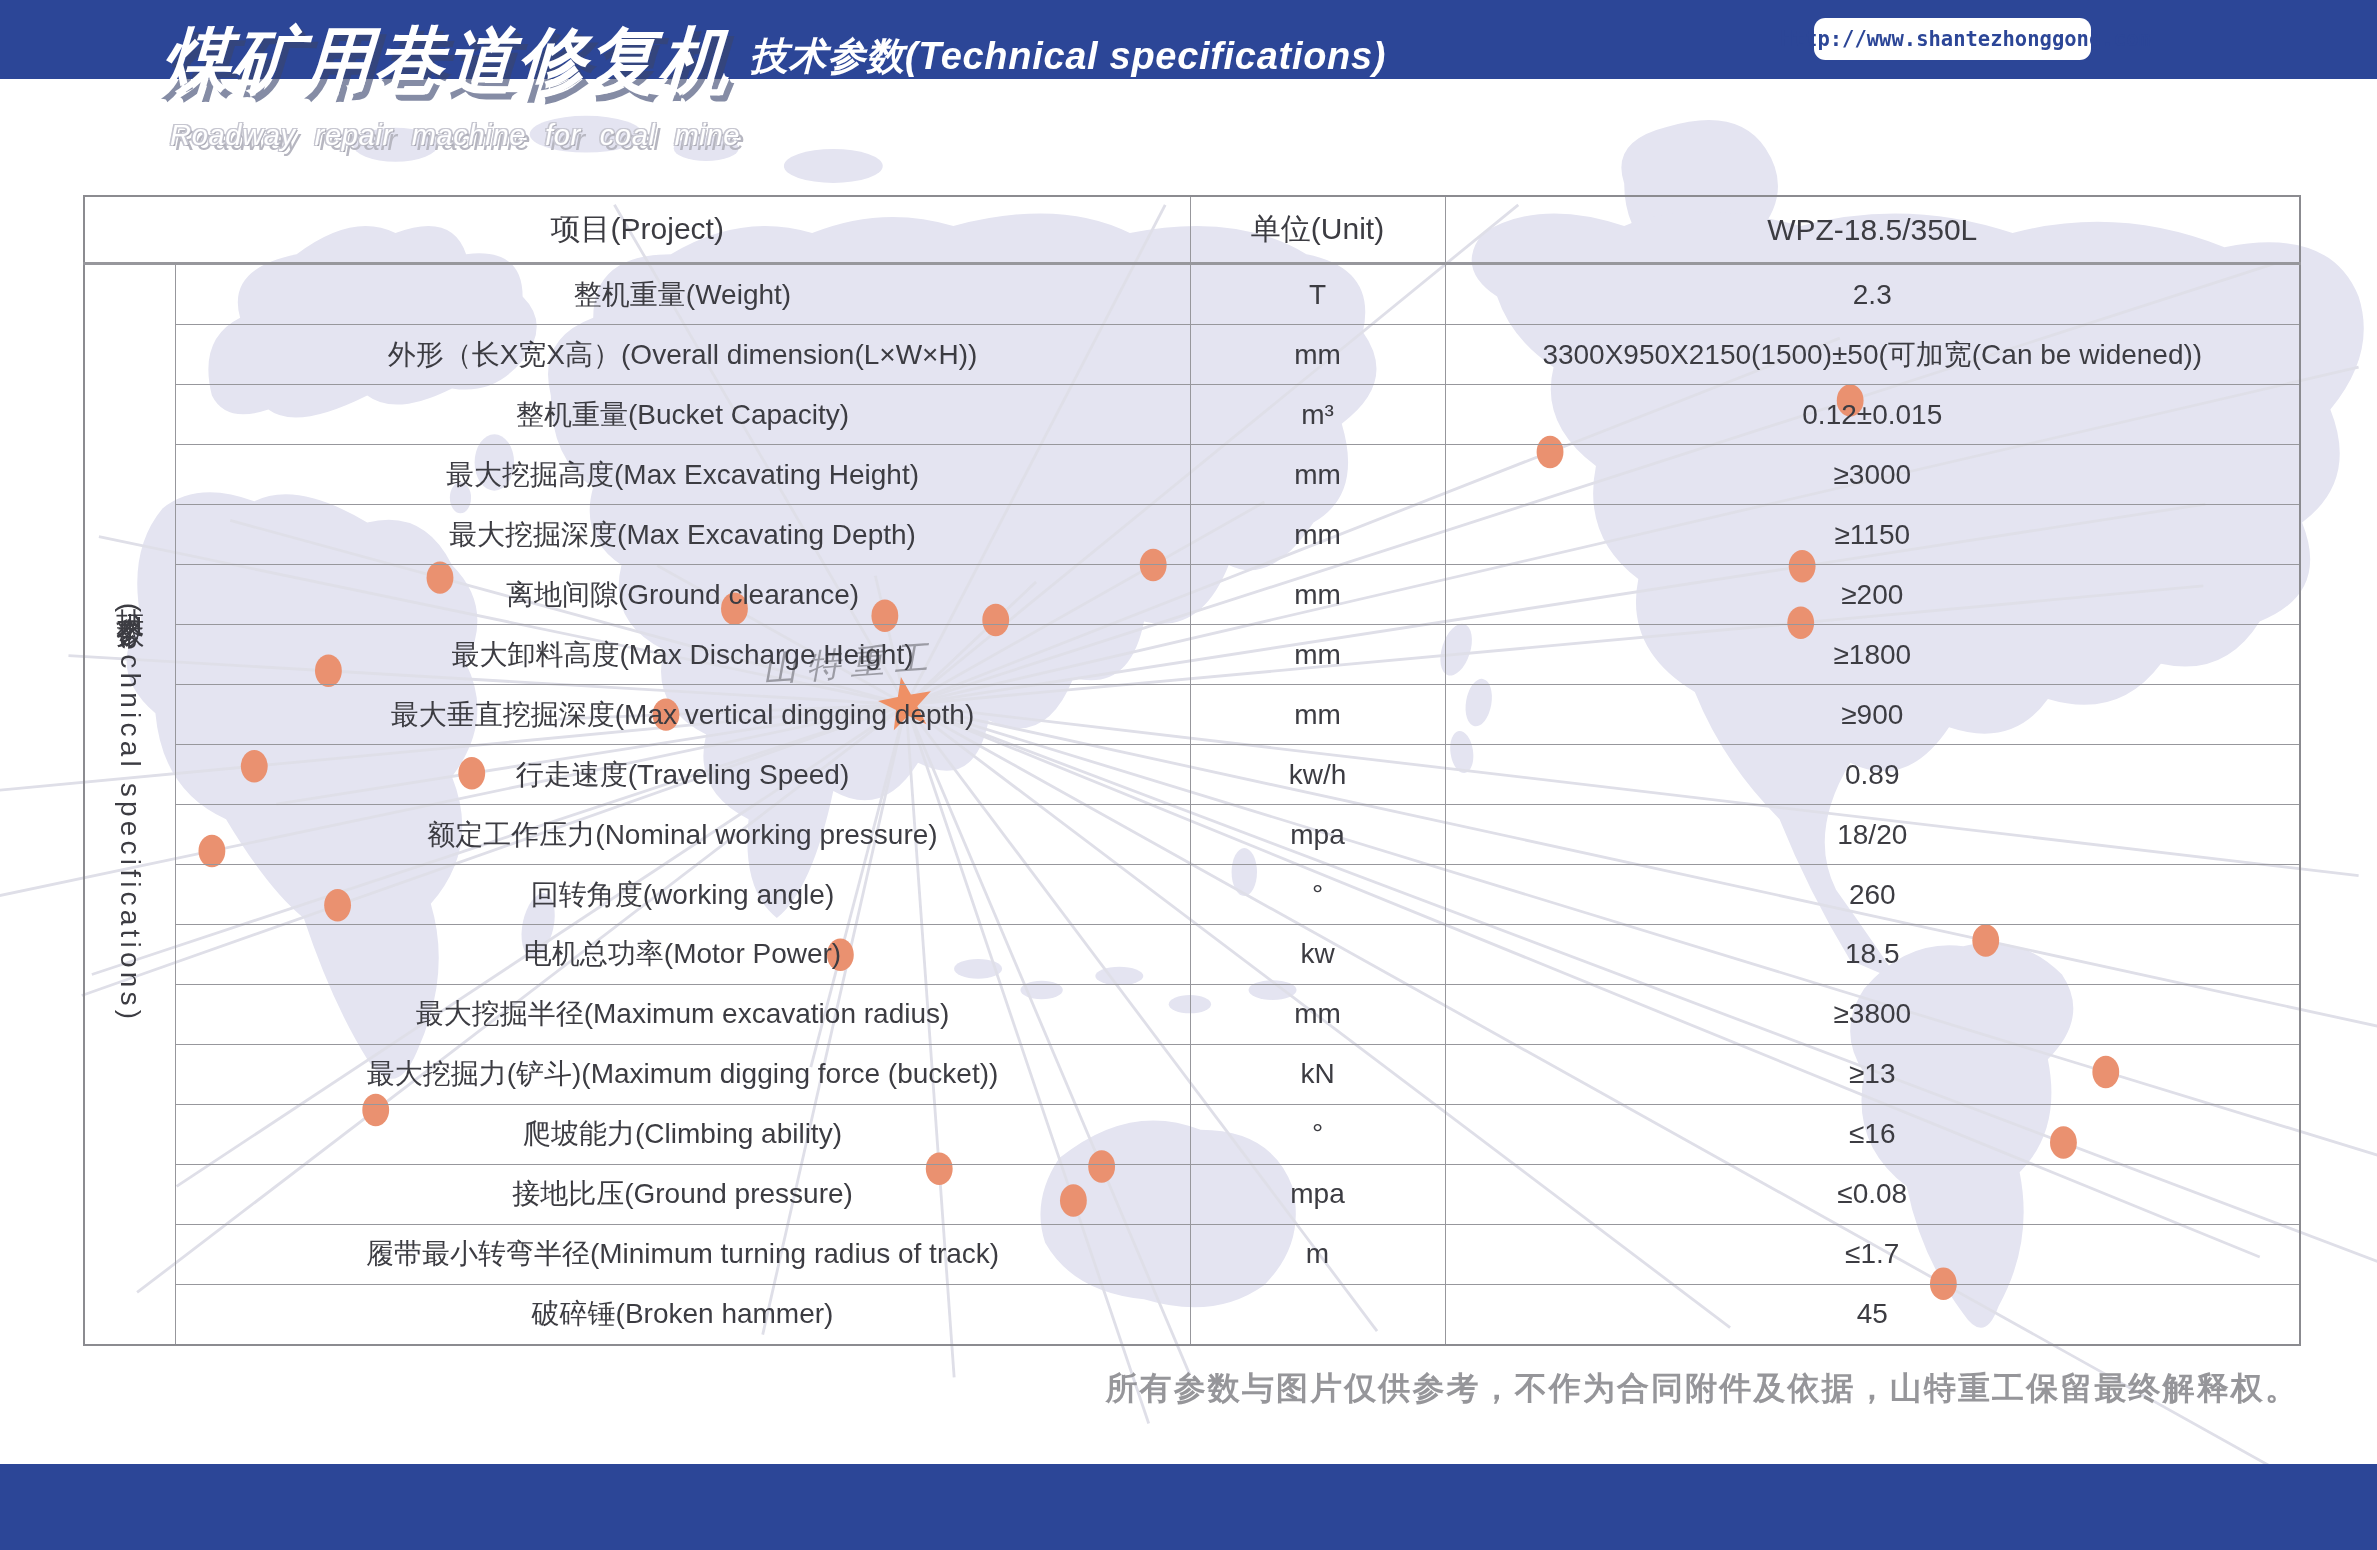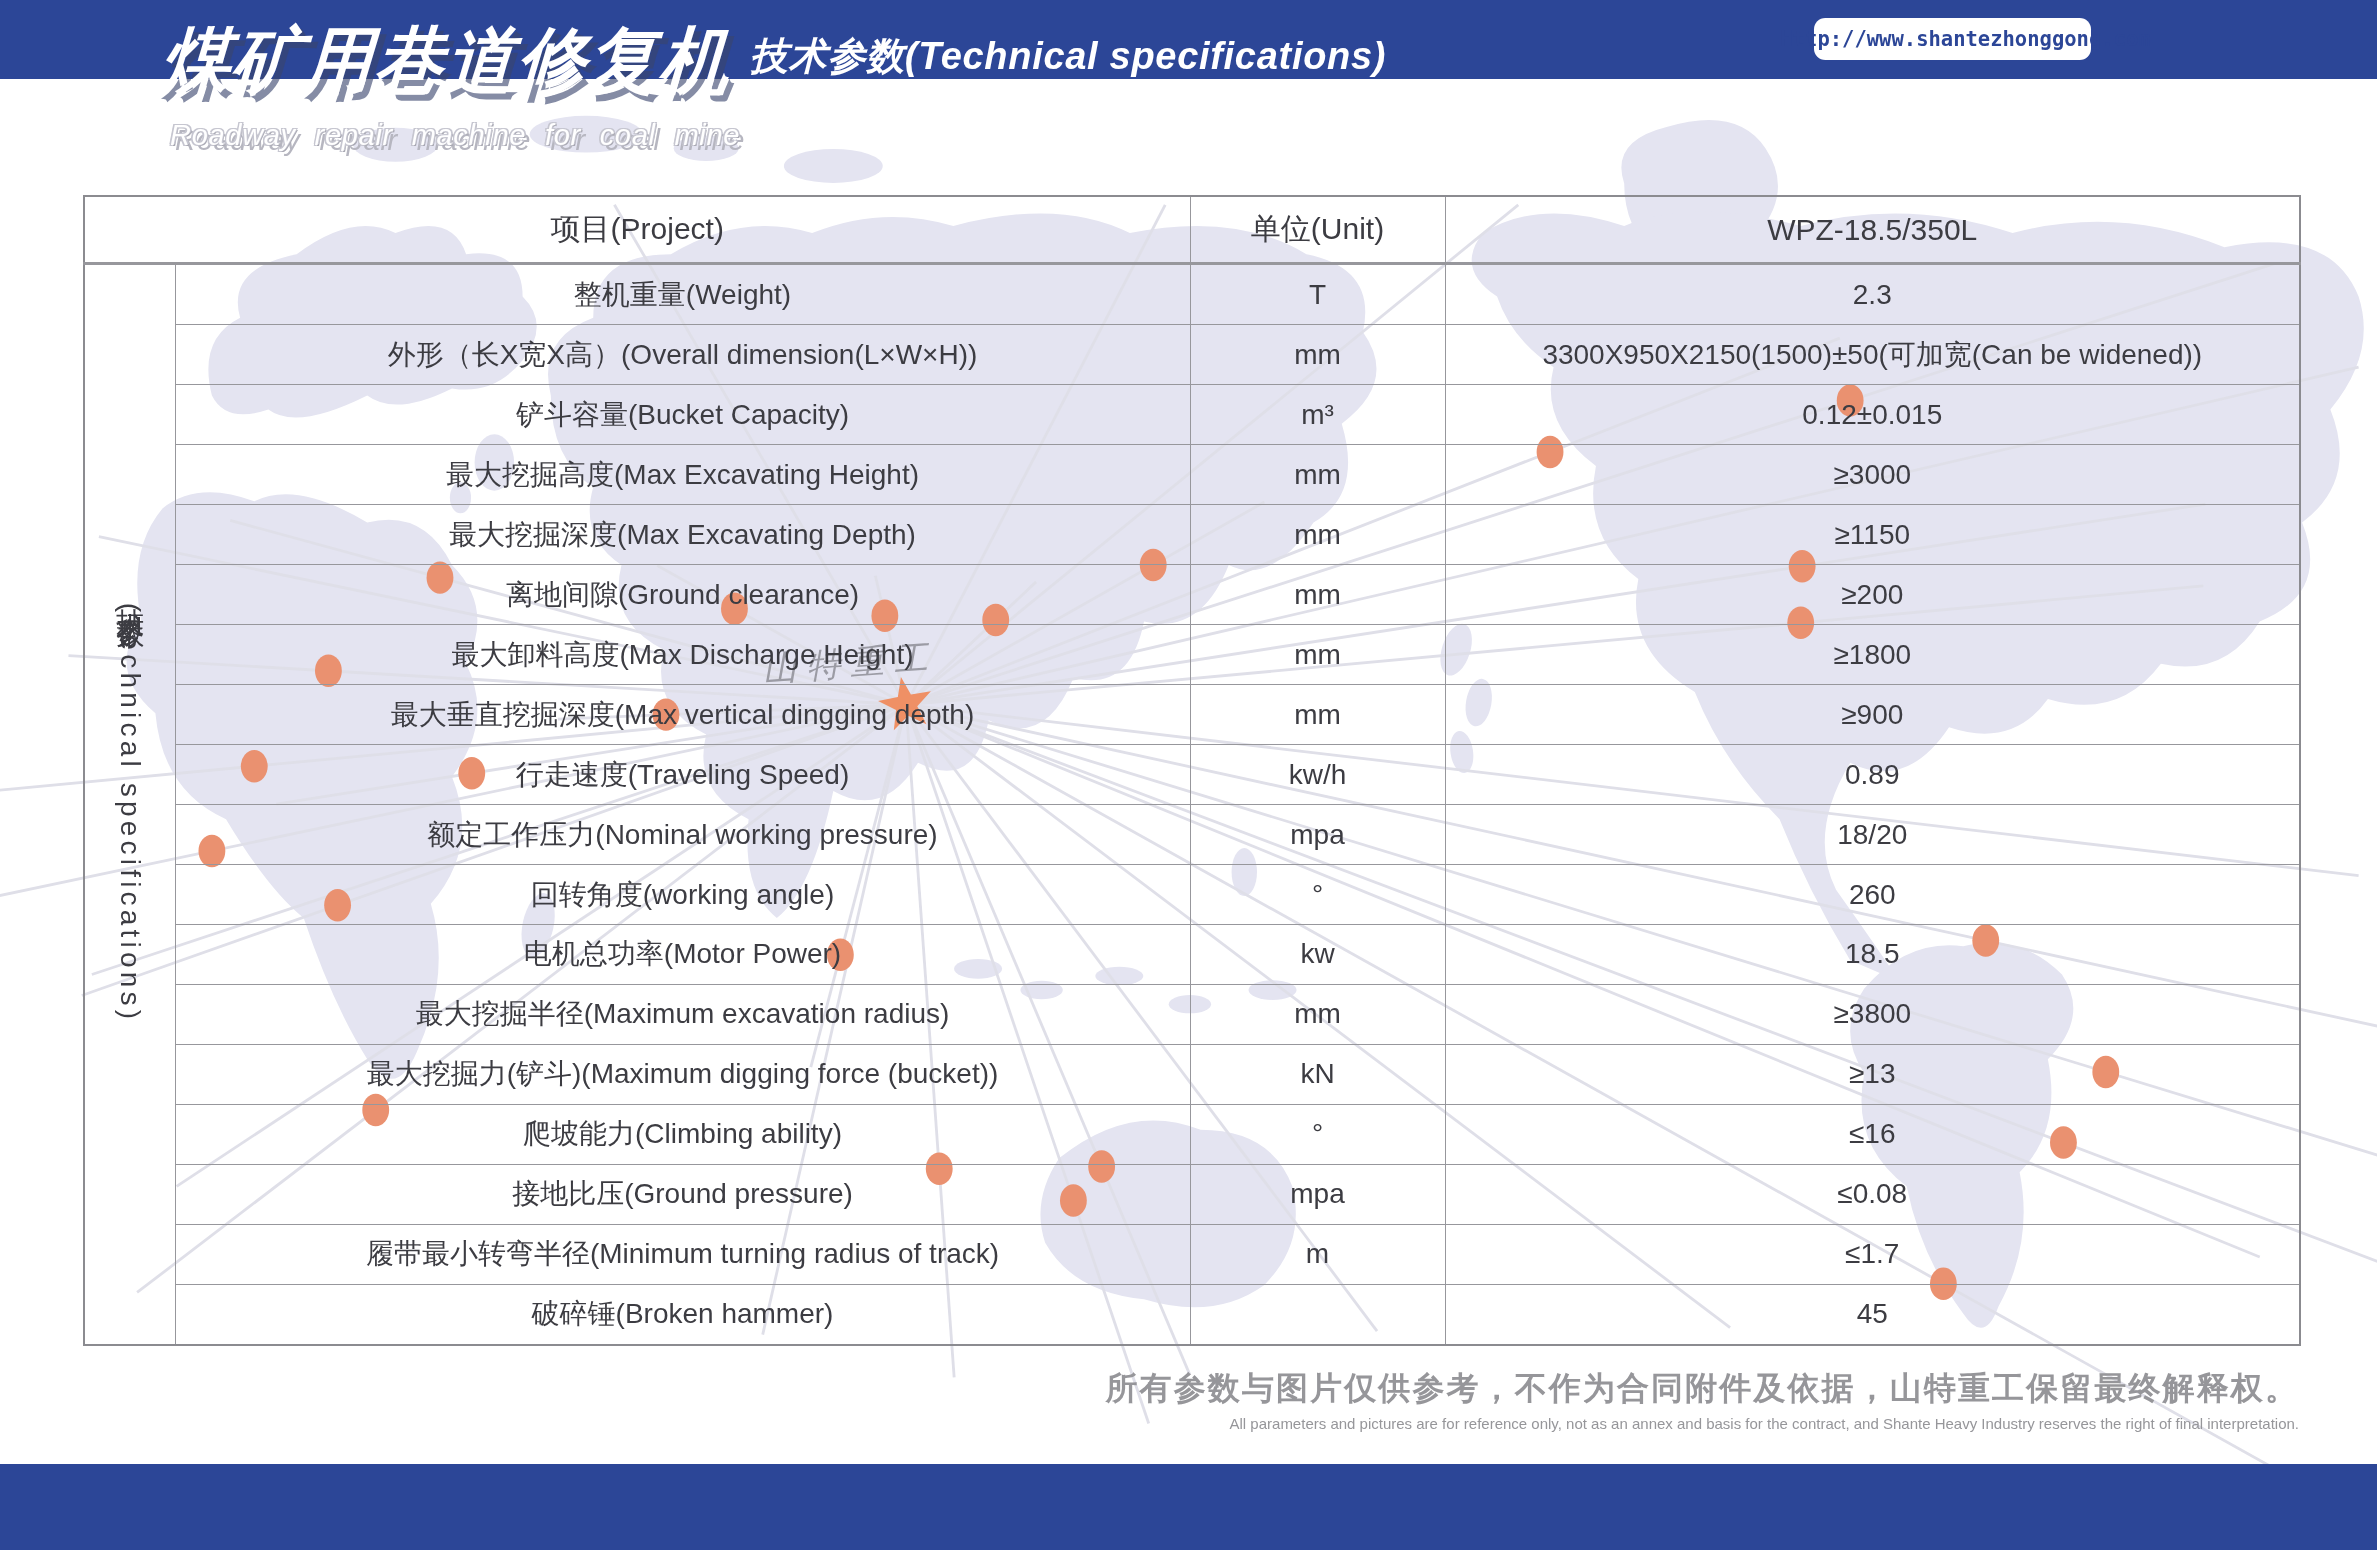--- a/index.html
+++ b/index.html
@@ -172,21 +172,21 @@
           <td class="c-label">整机重量(Weight)</td>
       <td class="c-unit">T</td>
       <td class="c-value">2.3</td>
     </tr>
         <tr>
       <td class="c-label">外形（长X宽X高）(Overall dimension(L×W×H))</td>
       <td class="c-unit">mm</td>
       <td class="c-value">3300X950X2150(1500)±50(可加宽(Can be widened))</td>
     </tr>
         <tr>
-      <td class="c-label">铲斗容量(Bucket Capacity)</td>
+      <td class="c-label">整机重量(Bucket Capacity)</td>
       <td class="c-unit">m³</td>
       <td class="c-value">0.12±0.015</td>
     </tr>
         <tr>
       <td class="c-label">最大挖掘高度(Max Excavating Height)</td>
       <td class="c-unit">mm</td>
       <td class="c-value">≥3000</td>
     </tr>
         <tr>
       <td class="c-label">最大挖掘深度(Max Excavating Depth)</td>
@@ -256,18 +256,17 @@
         <tr>
       <td class="c-label">破碎锤(Broken hammer)</td>
       <td class="c-unit"></td>
       <td class="c-value">45</td>
     </tr>
       </tbody>
   </table>
 
   <div class="footer">
     <div class="cn">所有参数与图片仅供参考，不作为合同附件及依据，山特重工保留最终解释权。</div>
-    <div class="en">All parameters and pictures are for reference only, not as an annex and basis for the contract, and Shante Heavy Industry reserves the right of final interpretation.</div>
   </div>
 
   <div class="bottombar"></div>
 </div>
 
 
 </body></html>

